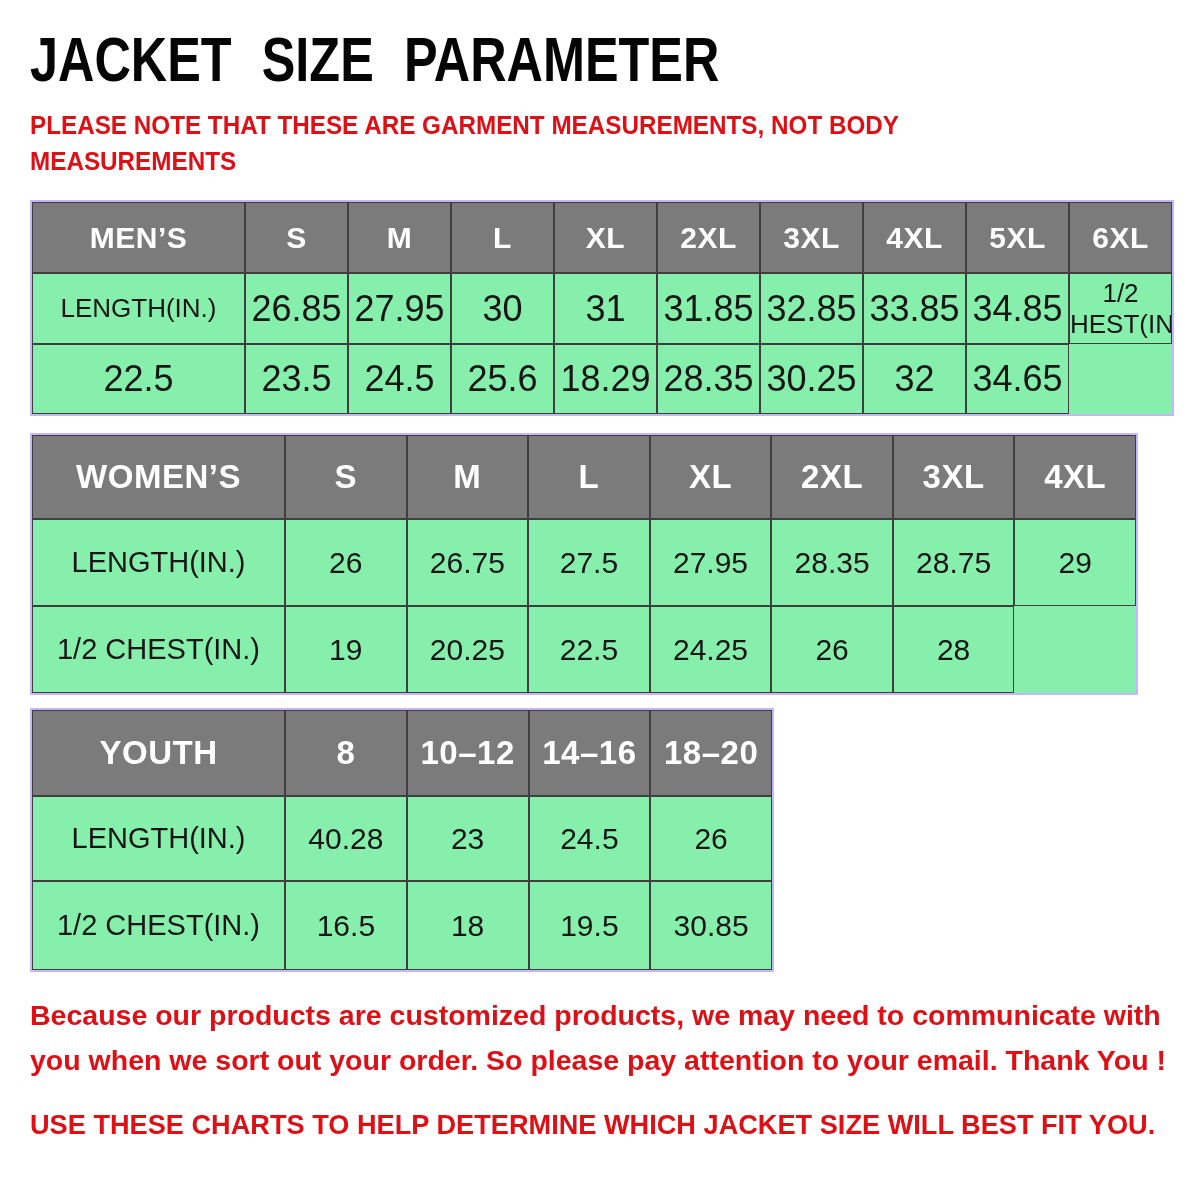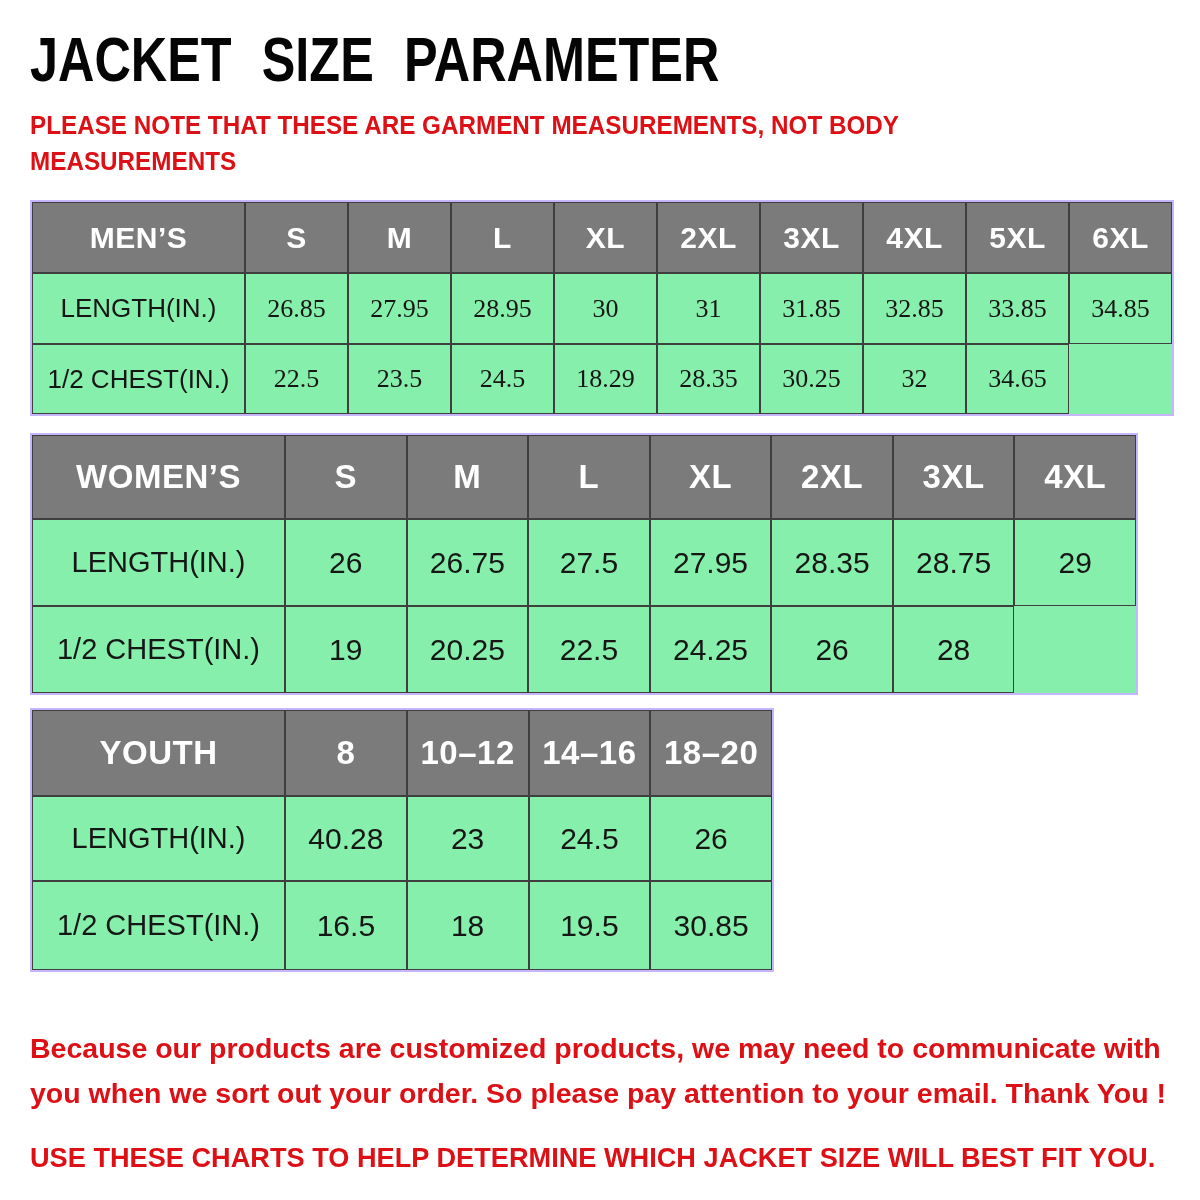--- a/index.html
+++ b/index.html
@@ -70,25 +70,25 @@
     background: #7b7b7b;
     color: #ffffff;
     font-weight: 700;
     letter-spacing: 0.5px;
   }
   .t-mens .head { font-size: 30px; }
   .t-womens .head, .t-youth .head { font-size: 33px; }
   .row-label { font-weight: 400; }
   .t-mens .row-label { font-size: 26px; }
   .t-womens .row-label, .t-youth .row-label { font-size: 29px; }
-  .t-mens .value { font-size: 26px; font-family: Liberation Serif, serif; }
+  .t-mens .value { font-size: 36px; }
   .t-womens .value, .t-youth .value { font-size: 30px; }
   .value { font-weight: 500; }
   .footer {
-    margin-top: 54px;
+    margin-top: 21px;
     color: #dd1016;
     width: 1150px;
   }
   .footer-communication {
     font-size: 28.5px;
     font-weight: 600;
     line-height: 1.58;
   }
   .footer-usage {
     margin-top: 26px;
@@ -118,31 +118,31 @@
       <div class="cell head">L</div>
       <div class="cell head">XL</div>
       <div class="cell head">2XL</div>
       <div class="cell head">3XL</div>
       <div class="cell head">4XL</div>
       <div class="cell head">5XL</div>
       <div class="cell head">6XL</div>
       <div class="cell row-label label-col">LENGTH(IN.)</div>
       <div class="cell value">26.85</div>
       <div class="cell value">27.95</div>
-      <div class="cell value">28.95</div>
       <div class="cell value">30</div>
       <div class="cell value">31</div>
       <div class="cell value">31.85</div>
       <div class="cell value">32.85</div>
       <div class="cell value">33.85</div>
       <div class="cell value">34.85</div>
       <div class="cell row-label label-col">1/2 CHEST(IN.)</div>
       <div class="cell value">22.5</div>
       <div class="cell value">23.5</div>
       <div class="cell value">24.5</div>
+      <div class="cell value">25.6</div>
       <div class="cell value">18.29</div>
       <div class="cell value">28.35</div>
       <div class="cell value">30.25</div>
       <div class="cell value">32</div>
       <div class="cell value">34.65</div>
     </div>
 
   <div class="size-table t-womens">
       <div class="cell head label-col">WOMEN’S</div>
       <div class="cell head">S</div>

